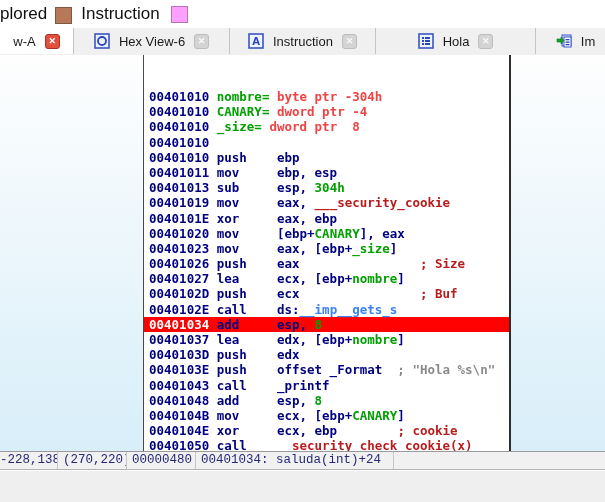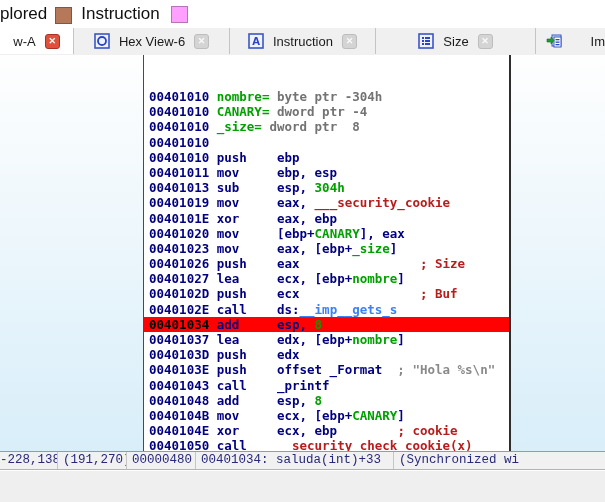--- a/index.html
+++ b/index.html
@@ -18,43 +18,43 @@
   .tabbar{position:absolute;left:0;top:28px;width:605px;height:37px;background:#f0f0f0;
           border-bottom:1px solid #8f8f8f;display:flex;box-sizing:border-box}
   .tab{display:flex;align-items:center;justify-content:center;gap:9px;
        border-right:1px solid #c4c4c4;font-size:13px;color:#1a1a1a;box-sizing:border-box;
        height:26px;white-space:nowrap;overflow:hidden}
   .tab.active{background:#ffffff}
   .tab:nth-child(1){width:74px}
   .tab:nth-child(2){width:156px}
   .tab:nth-child(3){width:146px}
   .tab:nth-child(4){width:160px}
-  .tab:nth-child(5){flex:1;border-right:none;justify-content:space-between;padding-left:10px}
+  .tab:nth-child(5){flex:1;border-right:none;justify-content:center;padding-left:10px}
   .clx{width:15px;height:15px;border-radius:3px;display:flex;align-items:center;
        justify-content:center;font-size:9px;font-weight:bold;box-sizing:border-box;cursor:default}
   .clx.red{background:#e2503c;border:1px solid #a83226;color:#fff}
   .clx.gray{background:#d4d4d4;border:1px solid #bdbdbd;color:#fafafa}
   .tabicon{width:16px;height:16px;flex:0 0 16px}
 
   
   .main{position:absolute;left:0;top:55px;width:605px;height:396px;
         background:linear-gradient(#fefefe,#d8eef9)}
   .panel{position:absolute;left:143px;top:0;height:396px;width:365px;background:#fff;
          border-left:1px solid #4a4a4a;border-right:2px solid #2e2e2e;overflow:hidden}
   .asm{margin-top:-11px;font-family:"DejaVu Sans Mono",monospace;font-weight:bold;
        font-size:12.5px;white-space:pre}
   .row{height:15.2px;line-height:15.2px;padding-left:5px}
   .row.hl{background:#fe0100}
   .sg-n{color:#000080}
   .sg-g{color:#00a000}
-  .sg-dg{color:#737373}
+  .sg-dg{color:#ef4444}
   .sg-b{color:#b91c1c}
   .sg-m{color:#3b82f6}
   .sg-gy{color:#8a8a8a}
-  .sg-ha{color:#000000}
+  .sg-ha{color:#ffffff}
 
   
   .statusbar{position:absolute;left:0;top:451px;width:605px;height:18px;background:#f1f1f1;
              border-top:1px solid #9a9a9a;display:flex;box-sizing:border-box;
              font-family:"Liberation Mono",monospace;font-size:12.5px;color:#282878}
   .cell{border-right:1px solid #c6c6c6;line-height:16px;padding:0 5px;white-space:nowrap;
         overflow:hidden;box-sizing:border-box}
   .cell:nth-child(1){width:58px;padding-left:0}
   .cell:nth-child(2){width:69px}
   .cell:nth-child(3){width:69px}
@@ -104,21 +104,21 @@
     <div class="tab">
       <span class="tabicon"><svg width="16" height="16" viewBox="0 0 16 16">
           <rect x="1" y="1" width="14" height="14" fill="#eef3ff" stroke="#3a57c4" stroke-width="1.6"></rect>
           <rect x="4" y="4" width="2" height="2" fill="#2a46c0"></rect>
           <rect x="7" y="4" width="5" height="2" fill="#2a46c0"></rect>
           <rect x="4" y="7" width="2" height="2" fill="#2a46c0"></rect>
           <rect x="7" y="7" width="5" height="2" fill="#2a46c0"></rect>
           <rect x="4" y="10" width="2" height="2" fill="#2a46c0"></rect>
           <rect x="7" y="10" width="5" height="2" fill="#2a46c0"></rect>
         </svg></span>
-      <span>Size</span>
+      <span>Hola</span>
       <span class="clx gray">✕</span>
     </div>
     <div class="tab">
       <span class="tabicon"><svg width="16" height="16" viewBox="0 0 16 16">
           <rect x="6" y="2" width="9" height="11" fill="#cfe0f5" stroke="#3a57c4" stroke-width="1"></rect>
           <rect x="8" y="4" width="7" height="10" fill="#ffffff" stroke="#3a57c4" stroke-width="1"></rect>
           <rect x="9.5" y="6" width="4" height="1.3" fill="#2a46c0"></rect>
           <rect x="9.5" y="8.5" width="4" height="1.3" fill="#2a46c0"></rect>
           <rect x="9.5" y="11" width="4" height="1.3" fill="#2a46c0"></rect>
           <path d="M1 6 L5 6 L5 4 L8 7.5 L5 11 L5 9 L1 9 Z" fill="#18a030" stroke="#0c6e1e" stroke-width="0.6"></path>
@@ -131,19 +131,18 @@
   <div class="panel">
     <div class="asm">
       
     <div class="row"><span class="sg-n">00401010 </span><span class="sg-g">nombre= </span><span class="sg-dg">byte ptr -304h</span></div><div class="row"><span class="sg-n">00401010 </span><span class="sg-g">CANARY= </span><span class="sg-dg">dword ptr -4</span></div><div class="row"><span class="sg-n">00401010 </span><span class="sg-g">_size= </span><span class="sg-dg">dword ptr  8</span></div><div class="row"><span class="sg-n">00401010</span></div><div class="row"><span class="sg-n">00401010 </span><span class="sg-n">push    ebp</span></div><div class="row"><span class="sg-n">00401011 </span><span class="sg-n">mov     ebp, esp</span></div><div class="row"><span class="sg-n">00401013 </span><span class="sg-n">sub     esp, </span><span class="sg-g">304h</span></div><div class="row"><span class="sg-n">00401019 </span><span class="sg-n">mov     eax, </span><span class="sg-b">___security_cookie</span></div><div class="row"><span class="sg-n">0040101E </span><span class="sg-n">xor     eax, ebp</span></div><div class="row"><span class="sg-n">00401020 </span><span class="sg-n">mov     [ebp+</span><span class="sg-g">CANARY</span><span class="sg-n">], eax</span></div><div class="row"><span class="sg-n">00401023 </span><span class="sg-n">mov     eax, [ebp+</span><span class="sg-g">_size</span><span class="sg-n">]</span></div><div class="row"><span class="sg-n">00401026 </span><span class="sg-n">push    eax</span><span class="sg-n">                </span><span class="sg-b">; Size</span></div><div class="row"><span class="sg-n">00401027 </span><span class="sg-n">lea     ecx, [ebp+</span><span class="sg-g">nombre</span><span class="sg-n">]</span></div><div class="row"><span class="sg-n">0040102D </span><span class="sg-n">push    ecx</span><span class="sg-n">                </span><span class="sg-b">; Buf</span></div><div class="row"><span class="sg-n">0040102E </span><span class="sg-n">call    ds:</span><span class="sg-m">__imp__gets_s</span></div><div class="row hl"><span class="sg-ha">00401034 </span><span class="sg-n">add     esp, </span><span class="sg-g">8</span></div><div class="row"><span class="sg-n">00401037 </span><span class="sg-n">lea     edx, [ebp+</span><span class="sg-g">nombre</span><span class="sg-n">]</span></div><div class="row"><span class="sg-n">0040103D </span><span class="sg-n">push    edx</span></div><div class="row"><span class="sg-n">0040103E </span><span class="sg-n">push    offset _Format  </span><span class="sg-gy">; "Hola %s\n"</span></div><div class="row"><span class="sg-n">00401043 </span><span class="sg-n">call    _printf</span></div><div class="row"><span class="sg-n">00401048 </span><span class="sg-n">add     esp, </span><span class="sg-g">8</span></div><div class="row"><span class="sg-n">0040104B </span><span class="sg-n">mov     ecx, [ebp+</span><span class="sg-g">CANARY</span><span class="sg-n">]</span></div><div class="row"><span class="sg-n">0040104E </span><span class="sg-n">xor     ecx, ebp</span><span class="sg-n">        </span><span class="sg-b">; cookie</span></div><div class="row"><span class="sg-n">00401050 </span><span class="sg-n">call    </span><span class="sg-b">__security_check_cookie(x)</span></div></div>
   </div>
 </div>
 
 <div class="statusbar">
 
 <div class="cell">-228,138)</div>
-    <div class="cell">(191,270)</div>
+    <div class="cell">(270,220)</div>
     <div class="cell">00000480</div>
-    <div class="cell">00401034: saluda(int)+33</div>
-    <div class="cell">(Synchronized wi</div>
+    <div class="cell">00401034: saluda(int)+24</div>
   </div>
 
 <div class="bottomstrip"></div>
 
 </body></html>

